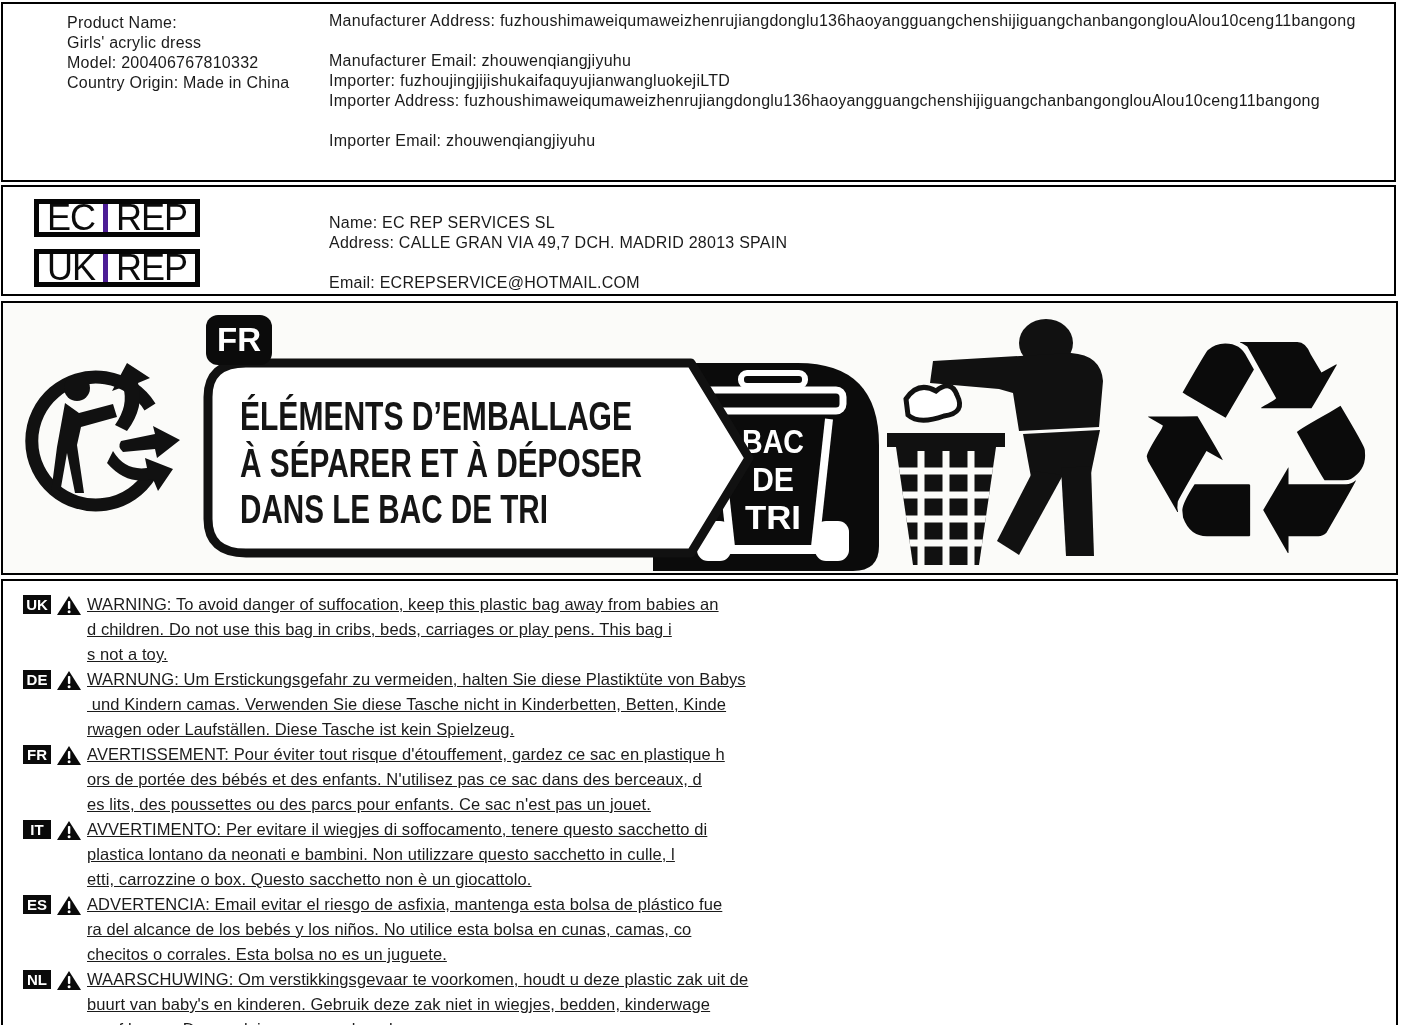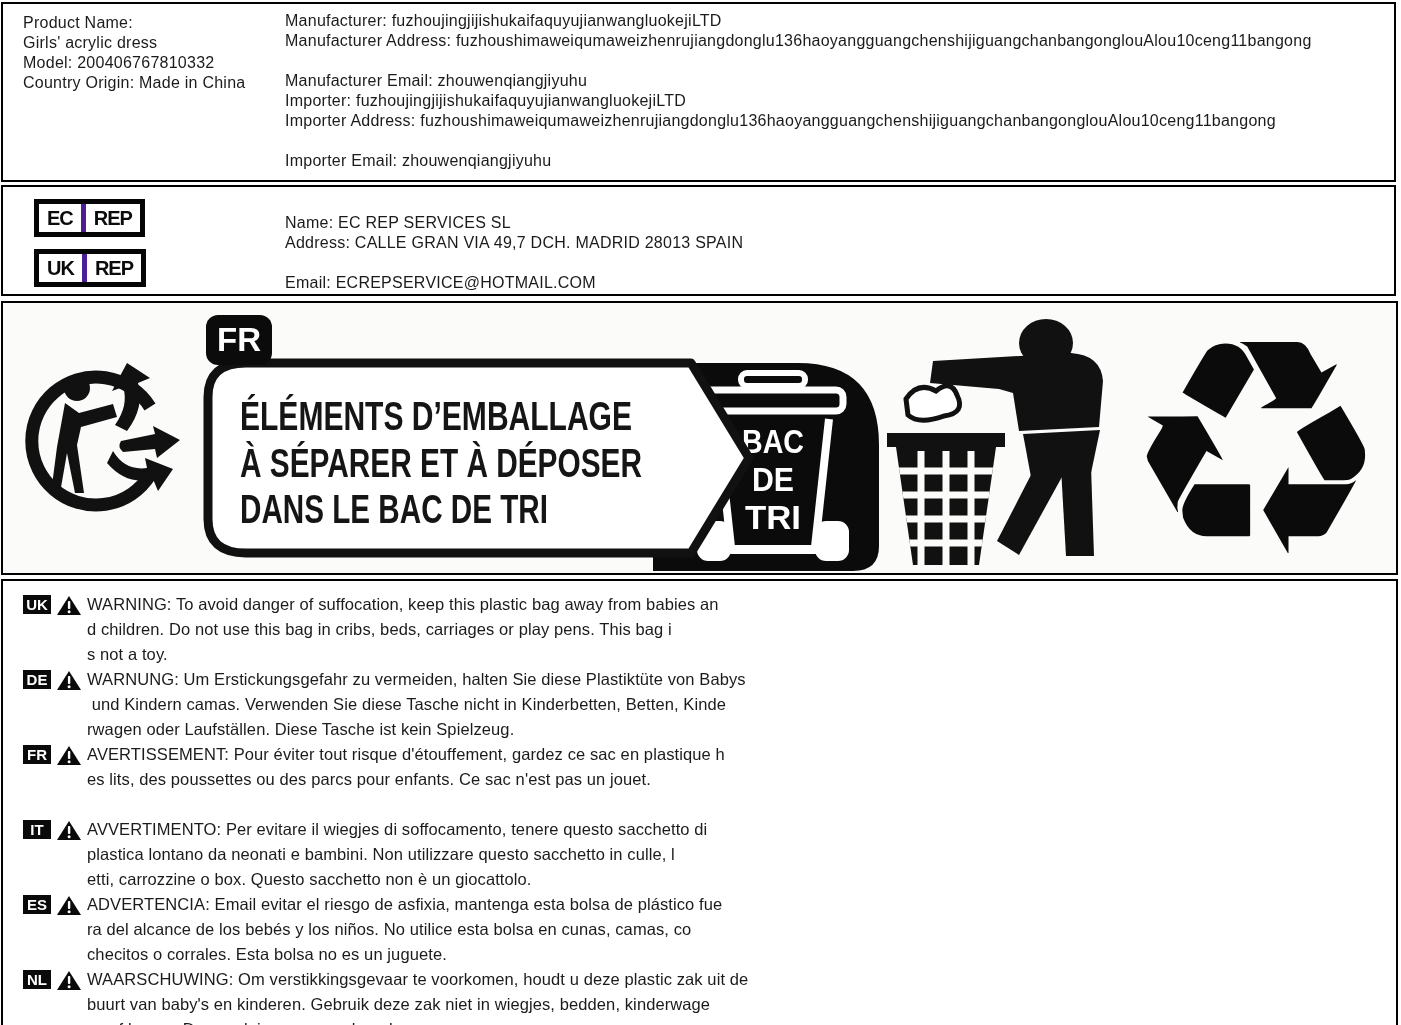--- a/index.html
+++ b/index.html
@@ -3,57 +3,56 @@
 <meta charset="utf-8">
 <style>
   html,body{margin:0;padding:0;background:#fff;}
   .page{position:relative;width:1401px;height:1025px;background:#fff;overflow:hidden;
         font-family:"Liberation Sans",sans-serif;color:#1b1b1b;}
   .box{position:absolute;border:2px solid #000;background:#fff;box-sizing:border-box;}
   #s1{left:1px;top:2px;width:1395px;height:180px;}
   #s2{left:1px;top:185px;width:1395px;height:111px;}
   #s3{left:1px;top:301px;width:1397px;height:274px;background:#fbfbf9;}
   #s4{left:1px;top:579px;width:1397px;height:470px;}
-  .col{position:absolute;}
+  .col{position:absolute;margin-left:44px;}
   .t{font-size:16px;letter-spacing:.25px;line-height:20px;white-space:pre;min-height:20px;}
   
   .rep{position:absolute;display:flex;align-items:stretch;border:5px solid #050505;background:#fff;
-       font-weight:700;font-size:20px;color:#0b0b0b;height:38px;box-sizing:border-box;}
+       font-weight:400;font-size:36px;color:#0b0b0b;height:38px;box-sizing:border-box;}
   .rep .cell{padding:0 8px;display:flex;align-items:center;letter-spacing:-1px;}
   .rep .cell + .cell{border-left:5px solid #4c1d95;}
   #ecrep{left:31px;top:12px;}
   #ukrep{left:31px;top:62px;}
   
   #wlist{position:absolute;left:0;top:11px;width:100%;}
   .wrow{position:relative;height:75px;}
   .badge{position:absolute;left:20px;top:3px;background:#0a0a0a;color:#fff;font-weight:700;
          font-size:15px;line-height:19px;padding:0 3px;min-width:22px;text-align:center;}
   .tri{position:absolute;left:53px;top:2px;}
-  .wtxt{position:absolute;left:84px;top:0;}
+  .wtxt{position:absolute;left:84px;top:0;text-decoration:underline;}
   .wline{font-size:16.5px;line-height:25px;white-space:pre;letter-spacing:.1px;min-height:25px;}
   
   .bannertxt{font-family:"Liberation Sans",sans-serif;font-weight:700;fill:#151515;}
   .bintxt{font-family:"Liberation Sans",sans-serif;font-weight:700;fill:#ffffff;}
   .frtxt{font-family:"Liberation Sans",sans-serif;font-weight:700;fill:#ffffff;}
   .recycleglyph{font-family:"DejaVu Sans",sans-serif;fill:#0b0b0b;}
 </style>
 </head>
 <body>
 
 <div class="page">
 
   <section id="s1" class="box">
     <div class="col" style="left:20px;top:9px">
       <div class="t">Product Name:</div>
       <div class="t">Girls' acrylic dress</div>
       <div class="t">Model: 200406767810332</div>
       <div class="t">Country Origin: Made in China</div>
     </div>
     <div class="col" style="left:282px;top:7px">
-      <div class="t">Manufacturer: fuzhoujingjijishukaifaquyujianwangluokejiLTD</div>
       <div class="t">Manufacturer Address: fuzhoushimaweiqumaweizhenrujiangdonglu136haoyangguangchenshijiguangchanbangonglouAlou10ceng11bangong</div>
       <div class="t"></div>
       <div class="t">Manufacturer Email: zhouwenqiangjiyuhu</div>
       <div class="t">Importer: fuzhoujingjijishukaifaquyujianwangluokejiLTD</div>
       <div class="t">Importer Address: fuzhoushimaweiqumaweizhenrujiangdonglu136haoyangguangchenshijiguangchanbangonglouAlou10ceng11bangong</div>
       <div class="t"></div>
       <div class="t">Importer Email: zhouwenqiangjiyuhu</div>
     </div>
   </section>
 
@@ -179,20 +178,21 @@
         <span class="badge">FR</span>
         <span class="tri">
           <svg width="26" height="23">
               <polygon points="13,2 25,21 1,21" fill="#0a0a0a"></polygon>
               <rect x="11.9" y="7" width="2.4" height="8" rx="1" fill="#fff"></rect>
               <circle cx="13.1" cy="17.8" r="1.5" fill="#fff"></circle>
             </svg>
         </span>
         <div class="wtxt">
           <div class="wline">AVERTISSEMENT: Pour éviter tout risque d'étouffement, gardez ce sac en plastique h</div>
+          <div class="wline">ors de portée des bébés et des enfants. N'utilisez pas ce sac dans des berceaux, d</div>
           <div class="wline">es lits, des poussettes ou des parcs pour enfants. Ce sac n'est pas un jouet.</div>
         </div>
       </div>
 
       <div class="wrow">
         <span class="badge">IT</span>
         <span class="tri">
           <svg width="26" height="23">
               <polygon points="13,2 25,21 1,21" fill="#0a0a0a"></polygon>
               <rect x="11.9" y="7" width="2.4" height="8" rx="1" fill="#fff"></rect>

